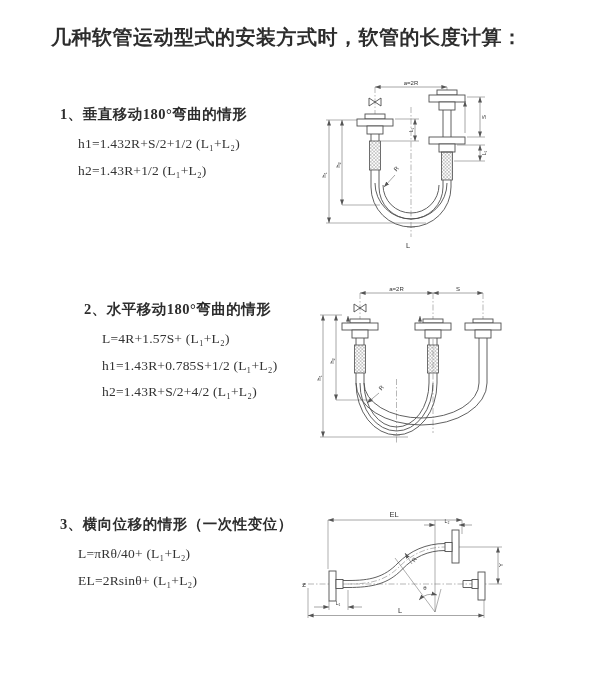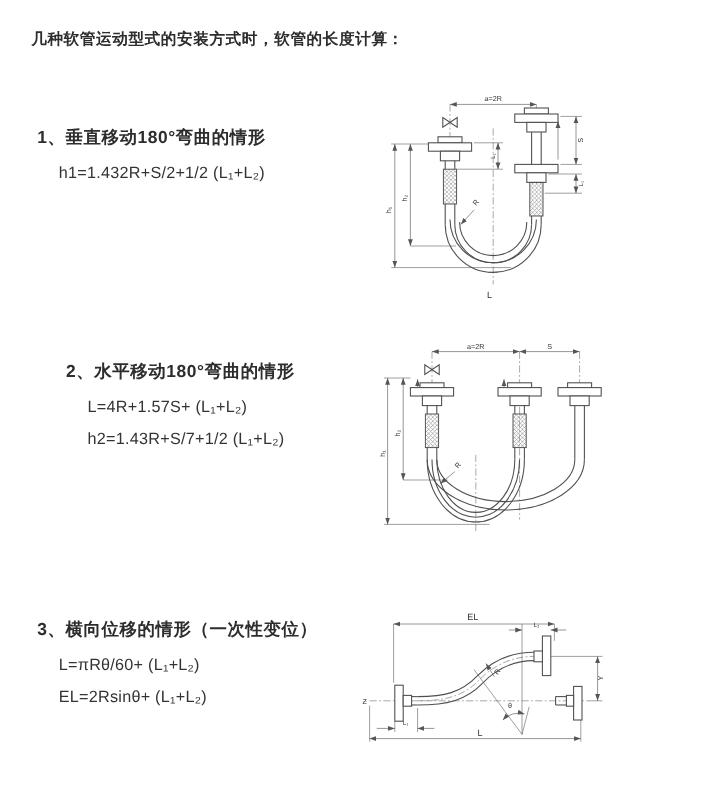--- a/index.html
+++ b/index.html
@@ -2,24 +2,24 @@
 <html><head>
 <meta charset="utf-8">
 <style>
   html,body { margin:0; padding:0; }
   body {
     width:600px; height:675px; background:#ffffff; position:relative;
     font-family:"Liberation Sans","DejaVu Sans",sans-serif; color:#2d2d2d;
     overflow:hidden;
   }
   .title {
-    position:absolute; left:26px; top:24px;
-    font-size:13px; font-weight:bold; letter-spacing:0.5px; white-space:nowrap;
+    position:absolute; left:51px; top:24px;
+    font-size:20px; font-weight:bold; letter-spacing:0.5px; white-space:nowrap;
   }
-  .section { position:absolute; left:31px; white-space:nowrap; }
+  .section { position:absolute; left:60px; white-space:nowrap;font-family:Liberation Serif, serif; }
   .heading { font-size:14.5px; font-weight:bold; letter-spacing:0.5px; margin:0 0 7px 0; }
   .formula { font-size:13.5px; line-height:26.5px; margin-left:18px; letter-spacing:0.2px; color:#333; }
   #sec1 { top:105px; } #sec2 { top:300px;margin-left:24px; } #sec3 { top:515px; }
   svg.diag { position:absolute; overflow:visible; }
   #d1 { left:318px; top:75px; }
   #d2 { left:313px; top:283px; }
   #d3 { left:298px; top:506px; }
   .obj  { stroke:#4f4f4f; stroke-width:0.9; fill:none; }
   .objf { stroke:#4f4f4f; stroke-width:0.9; fill:#ffffff; }
   .dim  { stroke:#5e5e5e; stroke-width:0.55; fill:none; }
@@ -45,31 +45,33 @@
       <path d="M0,3.4 L3.4,0 M0,0 L3.4,3.4" stroke="#8a8a8a" stroke-width="0.45"></path>
     </pattern>
   </defs>
 </svg>
 
 <div class="title">几种软管运动型式的安装方式时，软管的长度计算：</div>
 
 <div class="section" id="sec1">
   <div class="heading">1、垂直移动180°弯曲的情形</div>
   <div class="formula">h1=1.432R+S/2+1/2 (L₁+L₂)</div>
+  <div class="formula">h2=1.43R+1/2 (L₁+L₂)</div>
 </div>
 
 <div class="section" id="sec2">
   <div class="heading">2、水平移动180°弯曲的情形</div>
   <div class="formula">L=4R+1.57S+ (L₁+L₂)</div>
-  <div class="formula">h2=1.43R+S/7+1/2 (L₁+L₂)</div>
+  <div class="formula">h1=1.43R+0.785S+1/2 (L₁+L₂)</div>
+  <div class="formula">h2=1.43R+S/2+4/2 (L₁+L₂)</div>
 </div>
 
 <div class="section" id="sec3">
   <div class="heading">3、横向位移的情形（一次性变位）</div>
-  <div class="formula">L=πRθ/60+ (L₁+L₂)</div>
+  <div class="formula">L=πRθ/40+ (L₁+L₂)</div>
   <div class="formula">EL=2Rsinθ+ (L₁+L₂)</div>
 </div>
 
 <svg id="d1" class="diag" width="185" height="182" viewBox="0 0 185 182">
   <g>
     <line class="cl" x1="57" y1="12" x2="57" y2="44"></line>
     <line class="cl" x1="129" y1="12" x2="129" y2="20"></line>
     <line class="cl" x1="93" y1="32" x2="93" y2="162"></line>
     <line class="thin" x1="89" y1="152" x2="97" y2="152"></line>
   </g>

